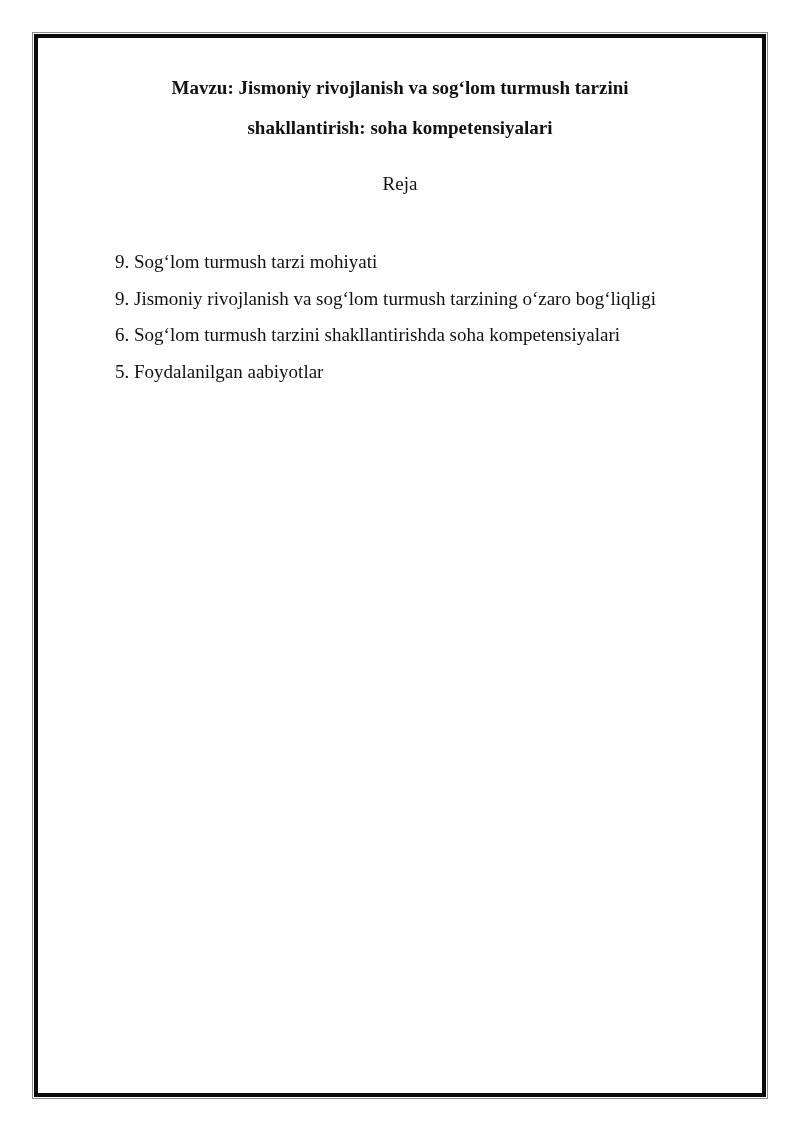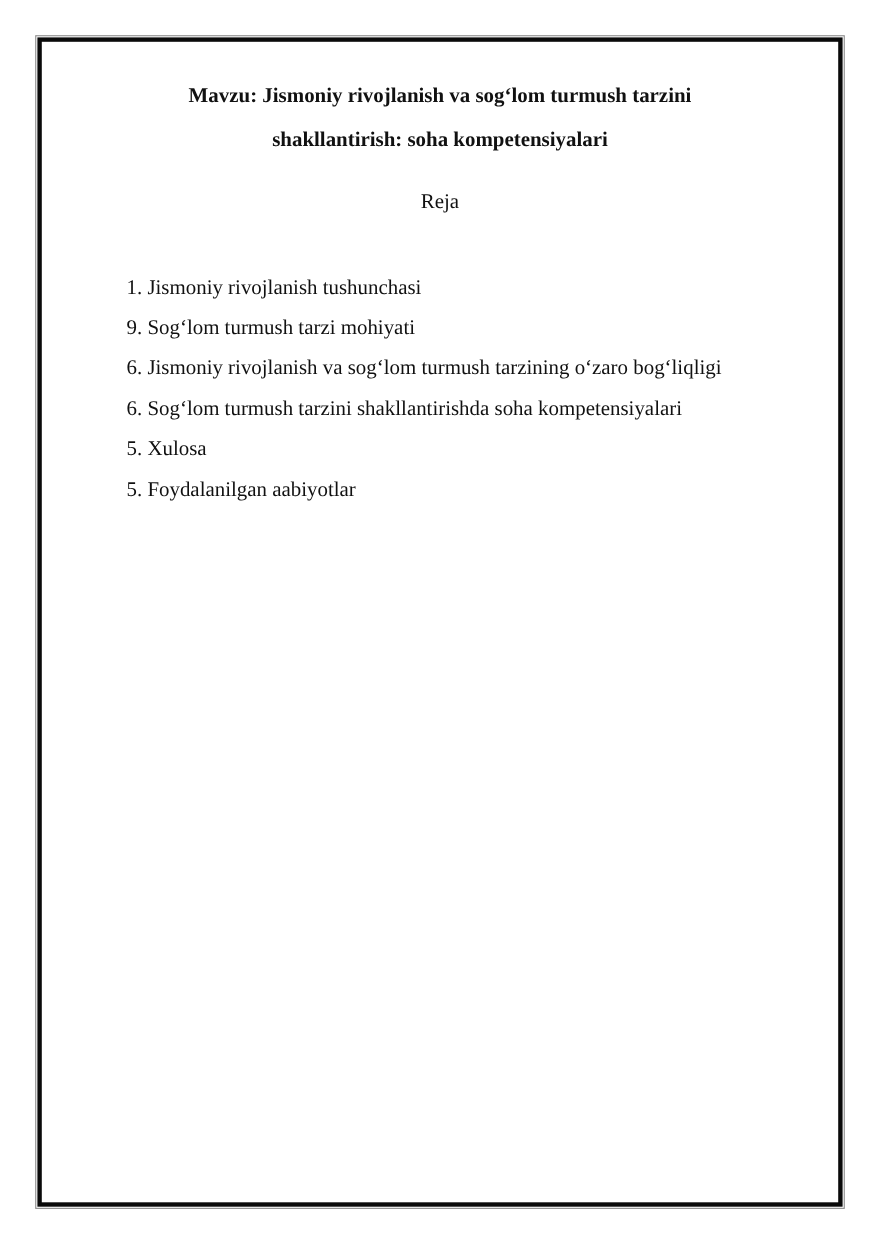--- a/index.html
+++ b/index.html
@@ -32,19 +32,17 @@
 <div class="frame-outer">
   <div class="frame-inner"></div>
 </div>
 
 <div class="title title1" style="top:78px; left:-30px;">Mavzu: Jismoniy rivojlanish va sog‘lom turmush tarzini</div>
 <div class="title" style="top:118px; left:-30px;">shakllantirish: soha kompetensiyalari</div>
 
 <div class="reja" style="left:-30px;">Reja</div>
 
 <ul class="plan-list">
-  <li>1. Jismoniy rivojlanish tushunchasi</li>
   <li>9. Sog‘lom turmush tarzi mohiyati</li>
-  <li>6. Jismoniy rivojlanish va sog‘lom turmush tarzining o‘zaro bog‘liqligi</li>
+  <li>9. Jismoniy rivojlanish va sog‘lom turmush tarzining o‘zaro bog‘liqligi</li>
   <li>6. Sog‘lom turmush tarzini shakllantirishda soha kompetensiyalari</li>
-  <li>5. Xulosa</li>
   <li>5. Foydalanilgan aabiyotlar</li>
 </ul>
 
 </body></html>

